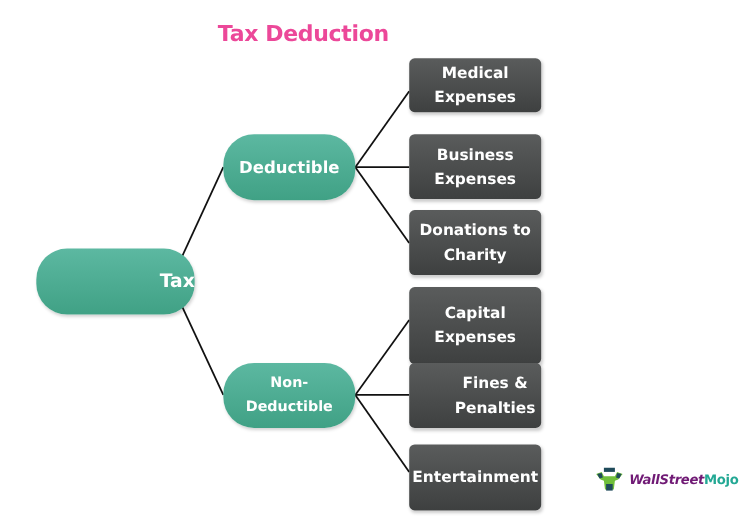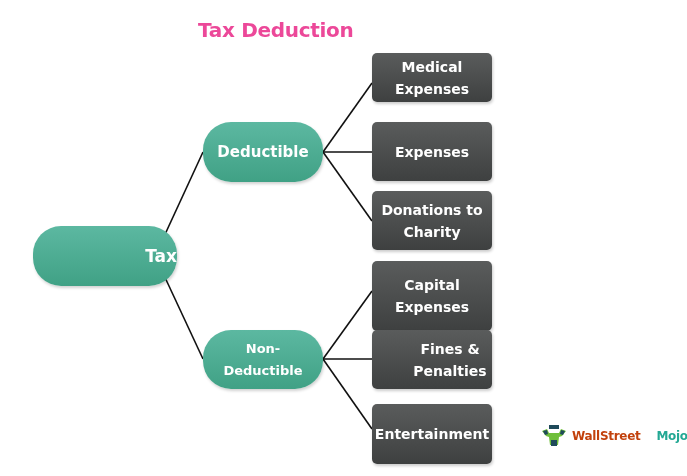--- a/index.html
+++ b/index.html
@@ -6,22 +6,22 @@
   body { width:687px; height:476px; background:#ffffff; position:relative; overflow:hidden;
          font-family:"DejaVu Sans", "Liberation Sans", sans-serif; }
   .title { position:absolute; left:198px; top:18px; font-size:20px; font-weight:bold; color:#ec4899; letter-spacing:-0.3px; }
   svg.lines { position:absolute; left:0; top:0; }
   .box { position:absolute; display:flex; align-items:center; justify-content:center; text-align:center;
          color:#fff; font-weight:bold; border-radius:5px; box-sizing:border-box; line-height:22px; }
   .green { background:linear-gradient(#5cb8a1, #40a185); box-shadow:1px 2px 3px rgba(0,0,0,0.18);border-radius:28px; }
   .dark { background:linear-gradient(#5a5c5c, #3e4040); box-shadow:1px 2px 3px rgba(0,0,0,0.2); font-size:14px; }
   .logo { position:absolute; left:540px; top:425px; display:flex; align-items:center; gap:4px; }
   .logo-text { font-size:12px; font-weight:bold; letter-spacing:-0.3px; }
-  .logo-a { color:#c2410c; }
-  .logo-b { color:#23a894;margin-left:16px; }
+  .logo-a { color:#701a75;font-style:italic; }
+  .logo-b { color:#23a894; }
 </style>
 </head>
 <body>
 
 <div class="title">Tax Deduction</div>
 
 <svg class="lines" width="687" height="476">
   <g stroke="#111" stroke-width="1.6" fill="none">
 
     <line x1="155" y1="256" x2="203" y2="152"></line>
@@ -48,20 +48,21 @@
 <div class="box green" style="left:203px; top:330px; width:120px; height:59px; font-size:13px; flex-direction:column;">
   <span>Non-</span>
   <span>Deductible</span>
 </div>
 
 <div class="box dark" style="left:372px; top:53px; width:120px; height:49px; flex-direction:column;">
   <span>Medical</span>
   <span>Expenses</span>
 </div>
 <div class="box dark" style="left:372px; top:122px; width:120px; height:59px; flex-direction:column;">
+  <span>Business</span>
   <span>Expenses</span>
 </div>
 <div class="box dark" style="left:372px; top:191px; width:120px; height:59px; flex-direction:column;">
   <span>Donations to</span>
   <span>Charity</span>
 </div>
 <div class="box dark" style="left:372px; top:261px; width:120px; height:70px; flex-direction:column;">
   <span>Capital</span>
   <span>Expenses</span>
 </div>

